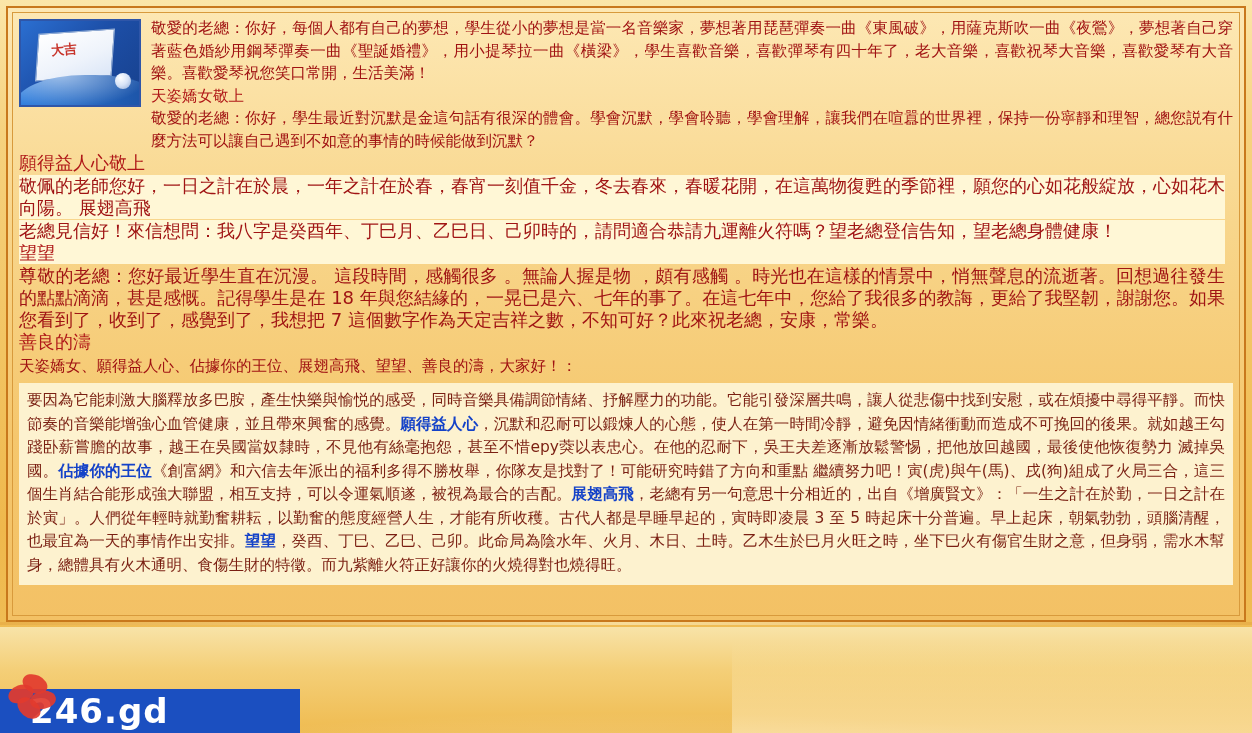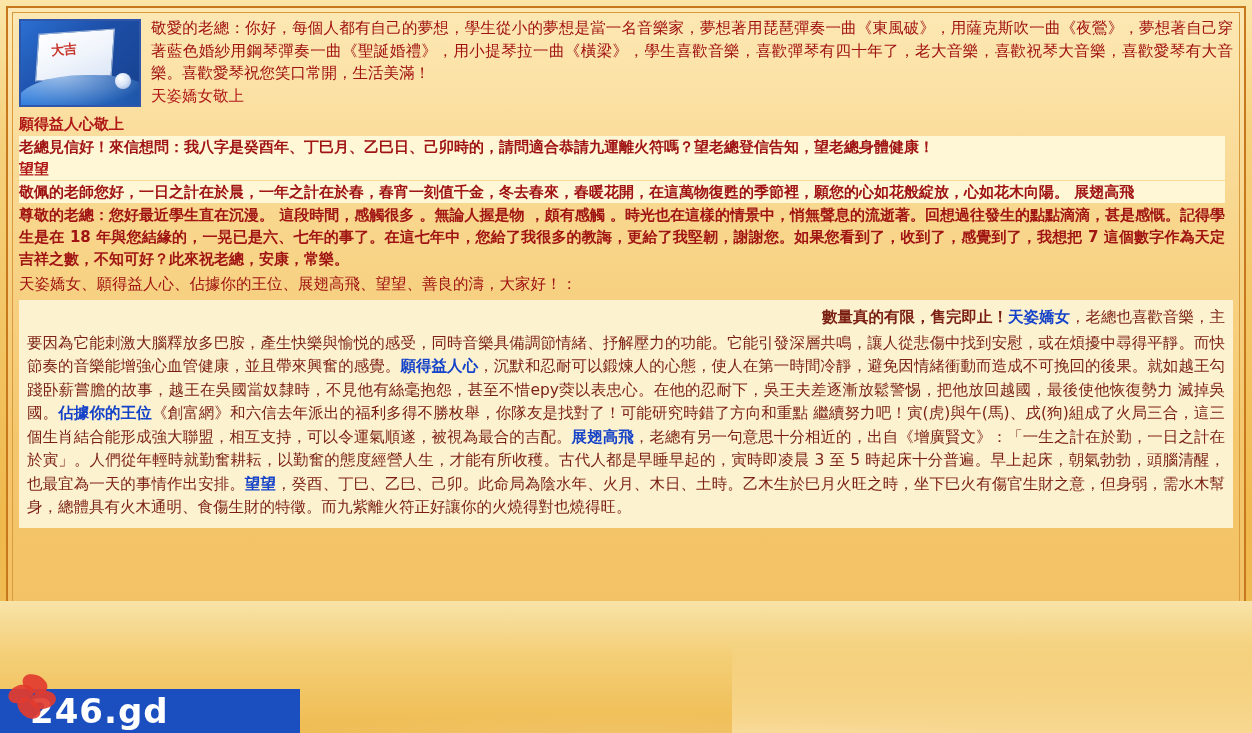--- a/index.html
+++ b/index.html
@@ -23,26 +23,25 @@
   }
   .inner{
     position:absolute;left:4px;top:4px;right:4px;bottom:4px;
     border:1px solid #d89a3c;
     box-sizing:border-box;
     padding:4px 6px 0 6px;
     overflow:hidden;
   }
   
   .block{
-    font-size:15px;
+    font-size:18px;
     line-height:22px;
     color:#9c1414;
     text-align:justify;
     margin:0 8px 1px 0;
-    font-weight:bold;
   }
   .blk-red{color:#a01414;}
   .sign{
     display:block;text-align:left;color:#b01818;
   }
   .hl{background:#fff7d6;}
   .topgrid{
     display:block;
     position:relative;
     min-height:96px;
@@ -88,25 +87,25 @@
     border:0;
     padding:6px 8px 8px 8px;
     font-size:15.5px;line-height:23.5px;
     color:#7a1f12;
     text-align:justify;
   }
   .bigbody .lead{display:block;text-align:right;margin-bottom:2px;}
   .b{font-weight:bold;}
   .blue{color:#1442c8;font-weight:bold;}
   .names-line{
-    font-size:15.5px;line-height:23px;color:#a01212;margin:3px 0 2px 0;
+    font-size:15.5px;line-height:23px;color:#a01212;margin:3px 0 2px 0;font-family:Liberation Mono, monospace;
   }
   
   .banner{
-    position:absolute;left:0;bottom:0;width:1252px;height:132px;
+    position:absolute;left:0;bottom:0;width:1252px;height:106px;
     background:linear-gradient(180deg,#f8e3a8 0%, #f4cf78 40%, #efbb50 100%);
     overflow:hidden;
   }
   .banner .curve{
     position:absolute;left:0;bottom:0;width:1252px;height:106px;
     background:radial-gradient(ellipse 900px 120px at 50% 160%, rgba(255,255,255,.45), rgba(255,255,255,0) 70%);
   }
   .brandbox{
     position:absolute;left:0;bottom:0;width:300px;height:44px;
     background:#1b4fc0;
@@ -151,50 +150,51 @@
           <div class="sheet-txt">大吉</div>
           <div class="swoosh"></div>
           <div class="dot"></div>
         </div>
 
         <div class="topbody">
           <div class="p-main">
             <span>敬愛的老總：你好，每個人都有自己的夢想，學生從小的夢想是當一名音樂家，夢想著用琵琶彈奏一曲《東風破》，用薩克斯吹一曲《夜鶯》，夢想著自己穿著藍色婚紗用鋼琴彈奏一曲《聖誕婚禮》，用小提琴拉一曲《橫梁》，學生喜歡音樂，喜歡彈琴有四十年了，老大音樂，喜歡祝琴大音樂，喜歡愛琴有大音樂。喜歡愛琴祝您笑口常開，生活美滿！</span>
             <span class="sign">天姿嬌女敬上</span>
           </div>
+          <div class="p-main">
+            <span>敬愛的老總：你好，學生最近對沉默是金這句話有很深的體會。學會沉默，學會聆聽，學會理解，讓我們在喧囂的世界裡，保持一份寧靜和理智，總您説有什麼方法可以讓自己遇到不如意的事情的時候能做到沉默？</span>
+          </div>
         </div>
       </div>
 
       <div class="block blk-red">
         <span class="sign">願得益人心敬上</span>
       </div>
 
       <div class="block blk-red">
+      </div>
+
+      <div class="block blk-red hl">
+        <span>敬佩的老師您好，一日之計在於晨，一年之計在於春，春宵一刻值千金，冬去春來，春暖花開，在這萬物復甦的季節裡，願您的心如花般綻放，心如花木向陽。</span>
+        <span>展翅高飛</span>
       </div>
 
       <div class="block blk-red hl">
         <span>老總見信好！來信想問：我八字是癸酉年、丁巳月、乙巳日、己卯時的，請問適合恭請九運離火符嗎？望老總登信告知，望老總身體健康！</span>
         <span class="sign">望望</span>
       </div>
 
-      <div class="block blk-red hl">
-        <span>敬佩的老師您好，一日之計在於晨，一年之計在於春，春宵一刻值千金，冬去春來，春暖花開，在這萬物復甦的季節裡，願您的心如花般綻放，心如花木向陽。</span>
-        <span>展翅高飛</span>
-      </div>
-
       <div class="block blk-red">
         <span>尊敬的老總：您好最近學生直在沉漫。 這段時間，感觸很多 。無論人握是物 ，頗有感觸 。時光也在這樣的情景中，悄無聲息的流逝著。回想過往發生的點點滴滴，甚是感慨。記得學生是在 18 年與您結緣的，一晃已是六、七年的事了。在這七年中，您給了我很多的教誨，更給了我堅韌，謝謝您。如果您看到了，收到了，感覺到了，我想把 7 這個數字作為天定吉祥之數，不知可好？此來祝老總，安康，常樂。</span>
+        <span class="sign">善良的濤</span>
       </div>
 
       <div class="names-line">天姿嬌女、願得益人心、佔據你的王位、展翅高飛、望望、善良的濤，大家好！：</div>
 
       <div class="bigbody">
-        <span class="lead">
-          <span class="b">數量真的有限，售完即止！</span><span class="blue">天姿嬌女</span><span>，老總也喜歡音樂，主</span>
-        </span>
         <span>要因為它能刺激大腦釋放多巴胺，產生快樂與愉悦的感受，同時音樂具備調節情緒、抒解壓力的功能。它能引發深層共鳴，讓人從悲傷中找到安慰，或在煩擾中尋得平靜。而快節奏的音樂能增強心血管健康，並且帶來興奮的感覺。</span><span class="blue">願得益人心</span><span>，沉默和忍耐可以鍛煉人的心態，使人在第一時間冷靜，避免因情緒衝動而造成不可挽回的後果。就如越王勾踐卧薪嘗膽的故事，越王在吳國當奴隸時，不見他有絲毫抱怨，甚至不惜еру葖以表忠心。在他的忍耐下，吳王夫差逐漸放鬆警惕，把他放回越國，最後使他恢復勢力 滅掉吳國。</span><span class="blue">佔據你的王位</span><span>《創富網》和六信去年派出的福利多得不勝枚舉，你隊友是找對了！可能研究時錯了方向和重點 繼續努力吧！寅(虎)與午(馬)、戌(狗)組成了火局三合，這三個生肖結合能形成強大聯盟，相互支持，可以令運氣順遂，被視為最合的吉配。</span><span class="blue">展翅高飛</span><span>，老總有另一句意思十分相近的，出自《增廣賢文》：「一生之計在於勤，一日之計在於寅」。人們從年輕時就勤奮耕耘，以勤奮的態度經營人生，才能有所收穫。古代人都是早睡早起的，寅時即凌晨 3 至 5 時起床十分普遍。早上起床，朝氣勃勃，頭腦清醒，也最宜為一天的事情作出安排。</span><span class="blue">望望</span><span>，癸酉、丁巳、乙巳、己卯。此命局為陰水年、火月、木日、土時。乙木生於巳月火旺之時，坐下巳火有傷官生財之意，但身弱，需水木幫身，總體具有火木通明、食傷生財的特徵。而九紫離火符正好讓你的火燒得對也燒得旺。</span>
       </div>
 
     </div>
   </div>
 
   <div class="seam"></div>
 
   <div class="banner">
     <div class="curve"></div>

